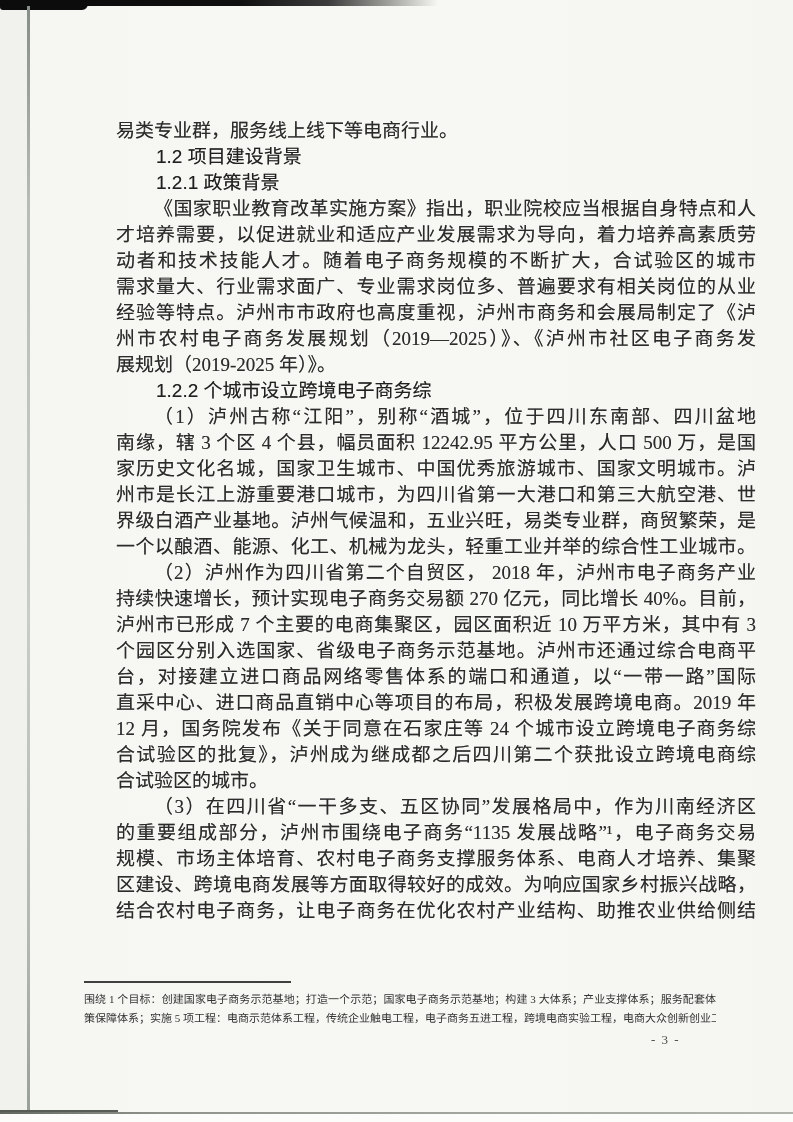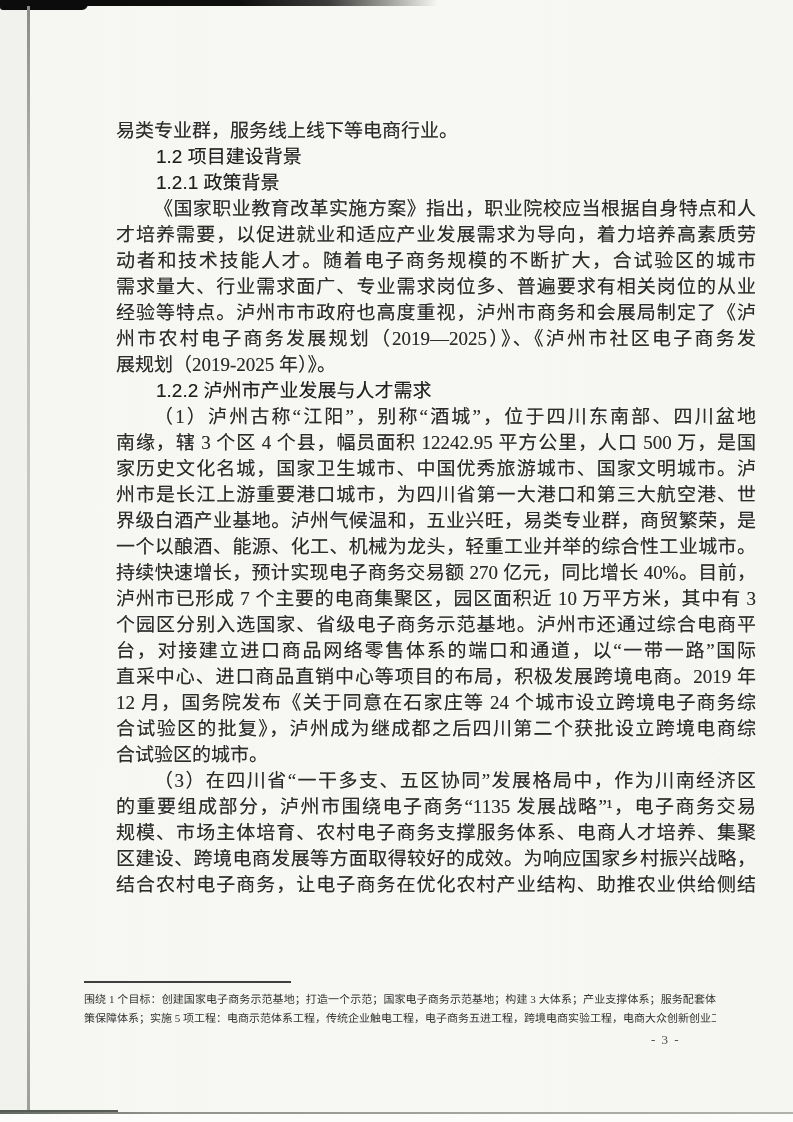--- a/index.html
+++ b/index.html
@@ -50,27 +50,28 @@
       <div class="line plain">易类专业群，服务线上线下等电商行业。</div>
       <div class="line heading">1.2 项目建设背景</div>
       <div class="line heading">1.2.1 政策背景</div>
       <div class="line indent-justify">《国家职业教育改革实施方案》指出，职业院校应当根据自身特点和人</div>
       <div class="line justify">才培养需要，以促进就业和适应产业发展需求为导向，着力培养高素质劳</div>
       <div class="line justify">动者和技术技能人才。随着电子商务规模的不断扩大，合试验区的城市</div>
       <div class="line justify">需求量大、行业需求面广、专业需求岗位多、普遍要求有相关岗位的从业</div>
       <div class="line justify">经验等特点。泸州市市政府也高度重视，泸州市商务和会展局制定了《泸</div>
       <div class="line justify">州市农村电子商务发展规划（2019—2025）》、《泸州市社区电子商务发</div>
       <div class="line plain">展规划（2019-2025 年）》。</div>
-      <div class="line heading">1.2.2 泸州市产业发展与人才需求</div>
+      <div class="line heading">1.2.2 个城市设立跨境电子商务综</div>
       <div class="line indent-justify">（1）泸州古称“江阳”，别称“酒城”，位于四川东南部、四川盆地</div>
       <div class="line justify">南缘，辖 3 个区 4 个县，幅员面积 12242.95 平方公里，人口 500 万，是国</div>
       <div class="line justify">家历史文化名城，国家卫生城市、中国优秀旅游城市、国家文明城市。泸</div>
       <div class="line justify">州市是长江上游重要港口城市，为四川省第一大港口和第三大航空港、世</div>
       <div class="line justify">界级白酒产业基地。泸州气候温和，五业兴旺，易类专业群，商贸繁荣，是</div>
       <div class="line justify">一个以酿酒、能源、化工、机械为龙头，轻重工业并举的综合性工业城市。</div>
+      <div class="line indent-justify">（2）泸州作为四川省第二个自贸区， 2018 年，泸州市电子商务产业</div>
       <div class="line justify">持续快速增长，预计实现电子商务交易额 270 亿元，同比增长 40%。目前，</div>
       <div class="line justify">泸州市已形成 7 个主要的电商集聚区，园区面积近 10 万平方米，其中有 3</div>
       <div class="line justify">个园区分别入选国家、省级电子商务示范基地。泸州市还通过综合电商平</div>
       <div class="line justify">台，对接建立进口商品网络零售体系的端口和通道，以“一带一路”国际</div>
       <div class="line justify">直采中心、进口商品直销中心等项目的布局，积极发展跨境电商。2019 年</div>
       <div class="line justify">12 月，国务院发布《关于同意在石家庄等 24 个城市设立跨境电子商务综</div>
       <div class="line justify">合试验区的批复》，泸州成为继成都之后四川第二个获批设立跨境电商综</div>
       <div class="line plain">合试验区的城市。</div>
       <div class="line indent-justify">（3）在四川省“一干多支、五区协同”发展格局中，作为川南经济区</div>
       <div class="line justify">的重要组成部分，泸州市围绕电子商务“1135 发展战略”¹，电子商务交易</div>

